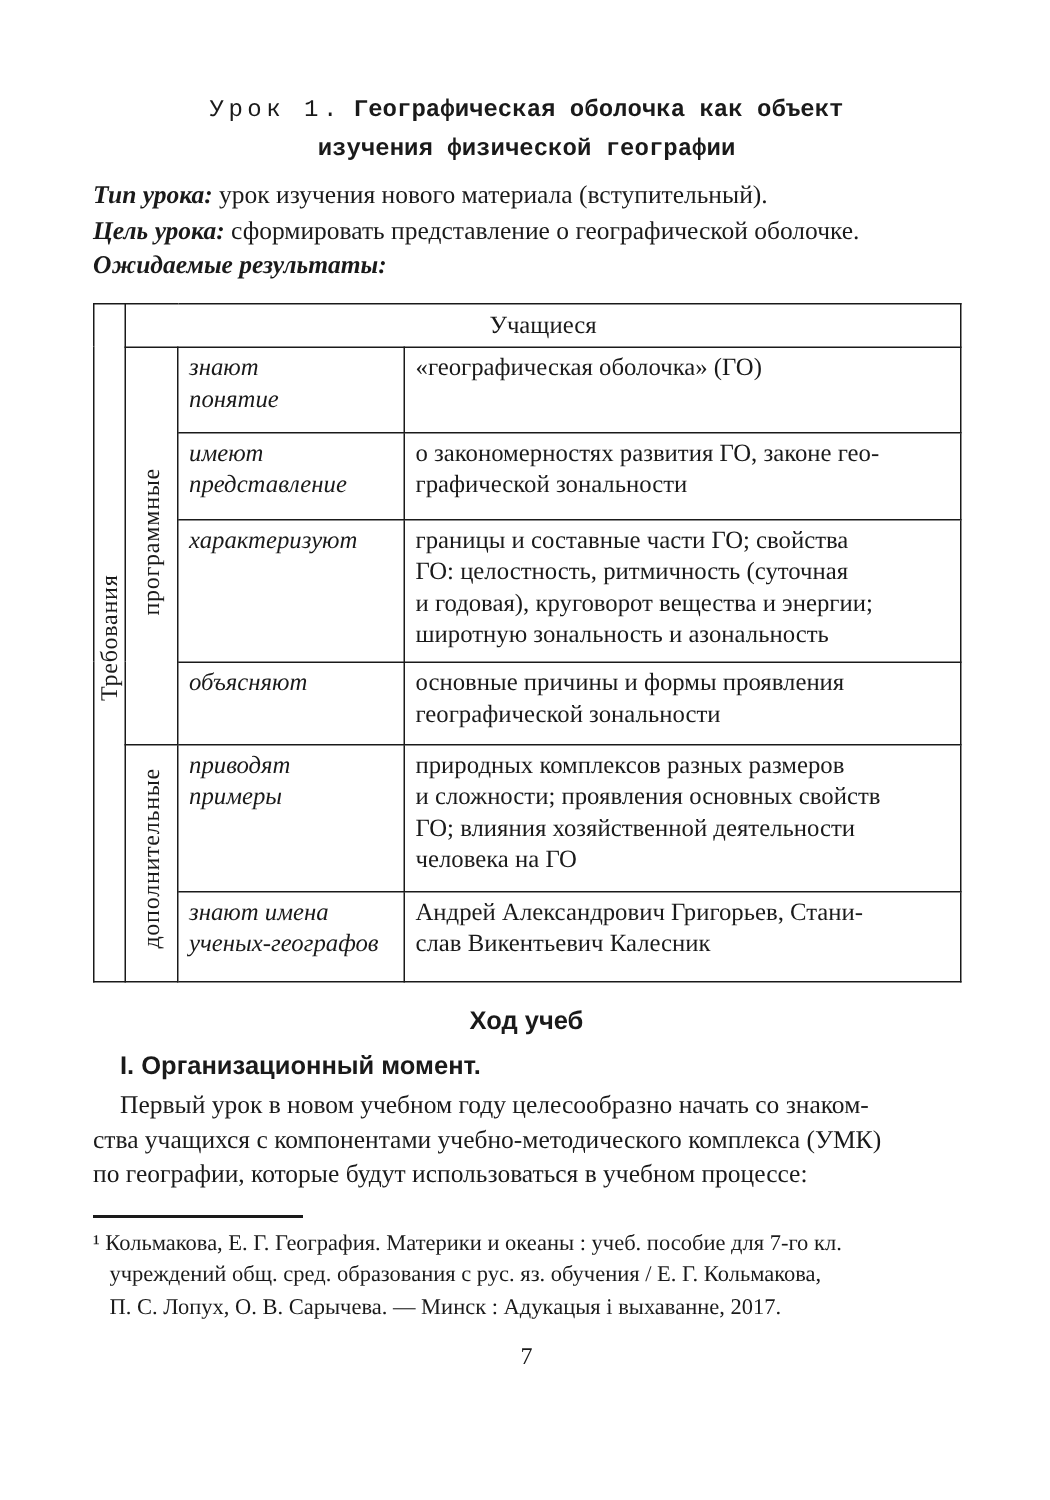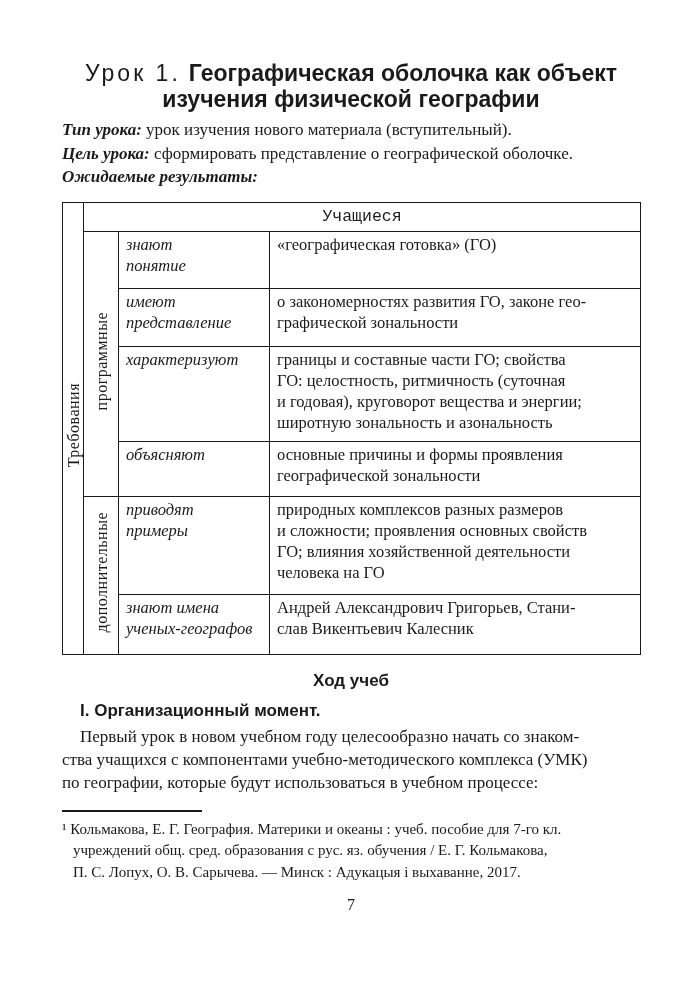--- a/index.html
+++ b/index.html
@@ -13,23 +13,23 @@
   .page {
     box-sizing: border-box;
     width: 700px; height: 1000px;
     padding: 60px 60px 0 62px;
   }
   .pre { white-space: pre-line; }
 
   
   .title {
     text-align: center;
-    font-family: Liberation Sans, sans-serif;
+    font-family: Liberation Mono, monospace;
     font-weight: bold;
-    font-size: 23px;
+    font-size: 16px;
     line-height: 26px;
   }
   .kicker { font-weight: normal; letter-spacing: 3px; margin-right: 8px; }
 
   
   .meta { margin-top: 6px; font-size: 17px; line-height: 23.5px; }
   .meta-item { margin: 0; }
   .mlabel { font-weight: bold; font-style: italic; }
   .hang { padding-left: 26px; text-indent: -26px; }
 
@@ -51,21 +51,21 @@
   .vcell { padding: 0 !important; text-align: center; vertical-align: middle !important; }
   .vtext {
     writing-mode: vertical-rl;
     transform: rotate(180deg);
     display: inline-block;
     font-size: 16px;
     letter-spacing: 0.5px;
     white-space: nowrap;
   }
   .verb { font-style: italic; }
-  .r0 .hcell { height: 26px; font-family: Liberation Mono, monospace; }
+  .r0 .hcell { height: 26px; }
   .r1 .verb, .r1 .desc { height: 52px; }
   .r2 .verb, .r2 .desc { height: 53px; }
   .r3 .verb, .r3 .desc { height: 90px; }
   .r4 .verb, .r4 .desc { height: 50px; }
   .r5 .verb, .r5 .desc { height: 93px; }
   .r6 .verb, .r6 .desc { height: 55px; }
 
   
   .course {
     margin: 14px 0 0;
@@ -125,21 +125,21 @@
     </colgroup>
     <tbody>
       <tr class="r0">
         <td class="vcell" rowspan="7"><span class="vtext">Требования</span></td>
         <td class="hcell" colspan="3">Учащиеся</td>
       </tr>
       <tr class="r1">
         <td class="vcell" rowspan="4"><span class="vtext">программные</span></td>
         <td class="verb pre">знают
 понятие</td>
-        <td class="desc pre">«географическая готовка» (ГО)</td>
+        <td class="desc pre">«географическая оболочка» (ГО)</td>
       </tr>
       <tr class="r2">
         <td class="verb pre">имеют
 представление</td>
         <td class="desc pre">о закономерностях развития ГО, законе гео-
 графической зональности</td>
       </tr>
       <tr class="r3">
         <td class="verb pre">характеризуют</td>
         <td class="desc pre">границы и составные части ГО; свойства

